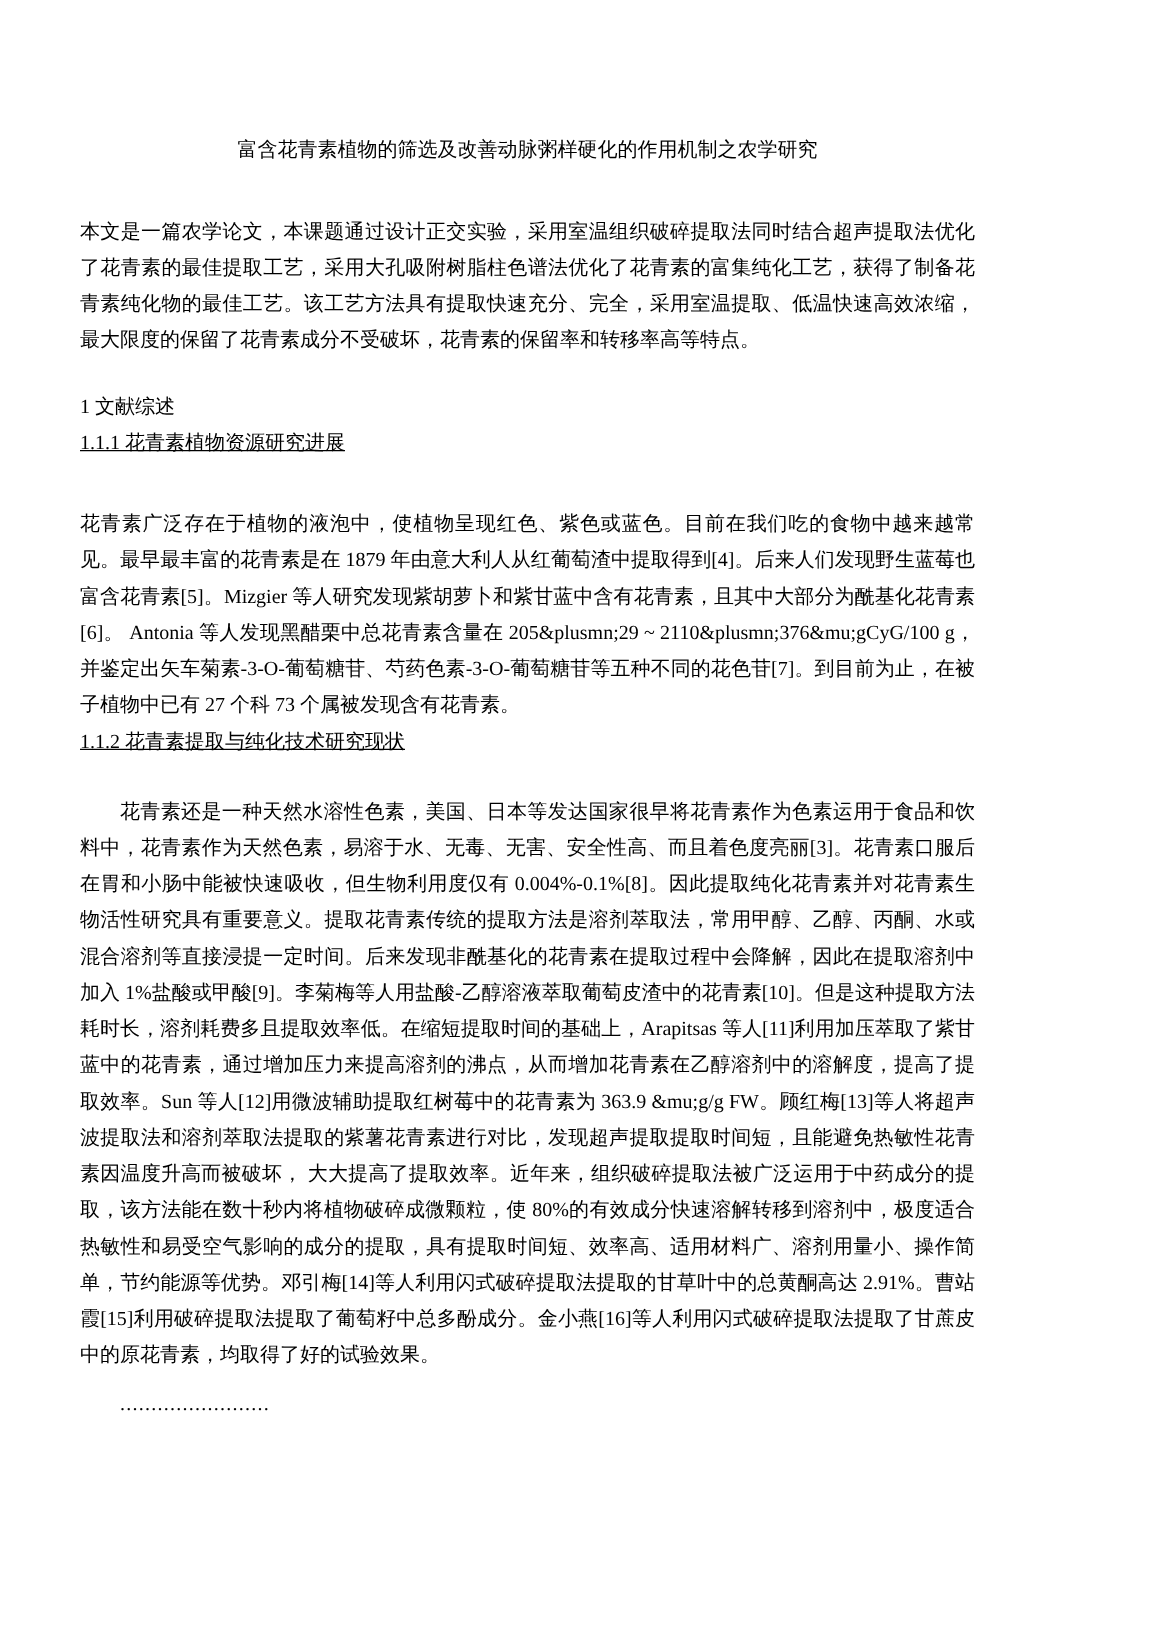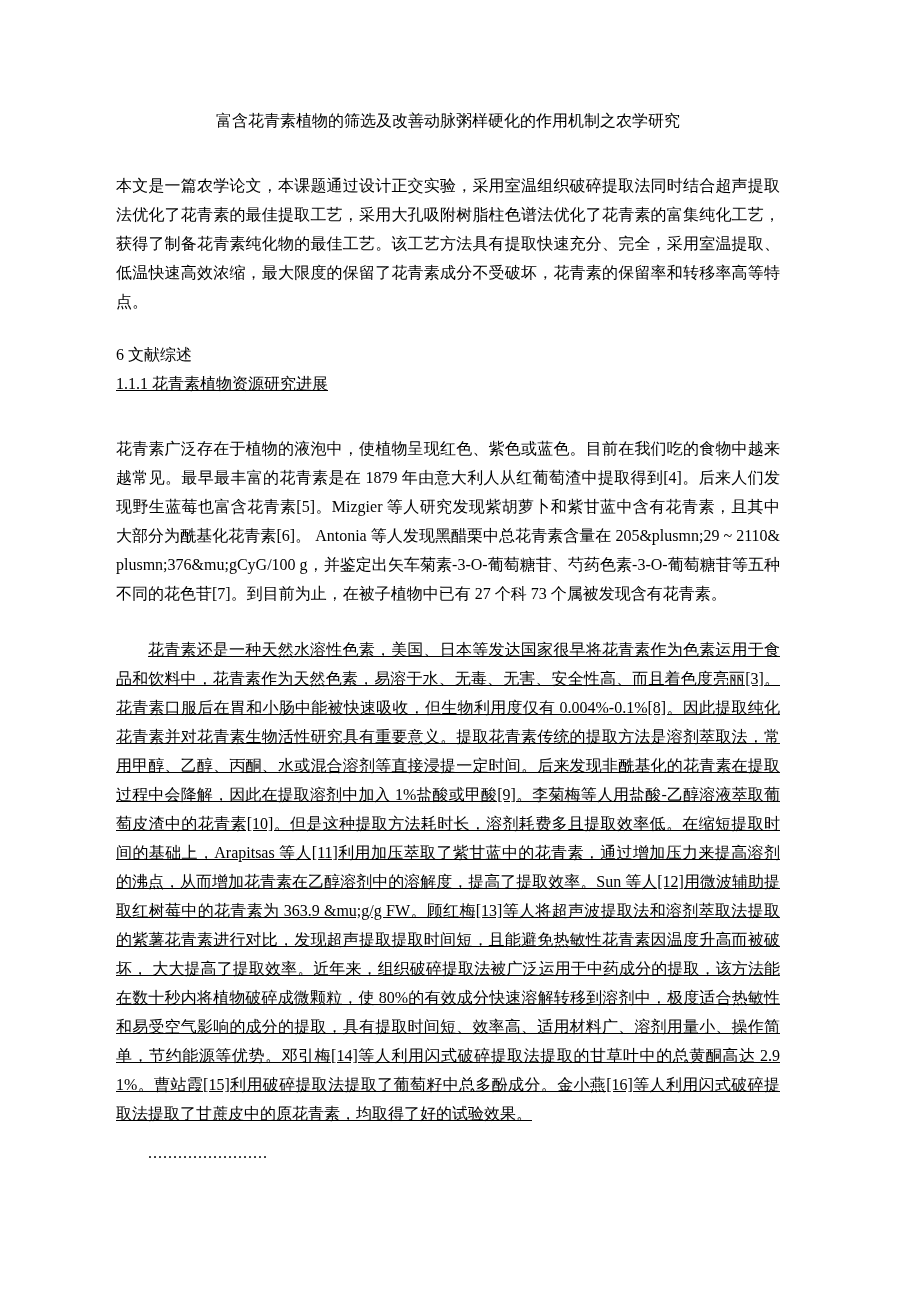--- a/index.html
+++ b/index.html
@@ -6,21 +6,21 @@
     margin: 0;
     padding: 0;
     background: #ffffff;
   }
   .page {
     position: relative;
     width: 920px;
     height: 1302px;
     box-sizing: border-box;
     margin: 0 auto;
-    padding: 106px 140px 0 116px;
+    padding: 106px 140px 0 64px;
     background: #ffffff;
     color: #000000;
     font-family: "Liberation Serif", "DejaVu Serif", serif;
     font-size: 16px;
     line-height: 29px;
     overflow: hidden;
   }
   p { margin: 0; }
   .doc-title {
     text-align: center;
@@ -41,42 +41,42 @@
   }
   .heading-l3 {
     margin-top: 0;
     text-decoration: underline;
   }
   .first-indent {
     text-indent: 2em;
   }
   .gap-top {
     margin-top: 27px;
-    text-decoration: underline;
   }
   .dots-line {
     margin-top: 10px;
     text-indent: 2em;
     letter-spacing: 1px;
   }
 </style>
 </head>
 <body>
 
 <div class="page">
 
   <p class="doc-title">富含花青素植物的筛选及改善动脉粥样硬化的作用机制之农学研究</p>
 
   <p class="body-para">本文是一篇农学论文，本课题通过设计正交实验，采用室温组织破碎提取法同时结合超声提取法优化了花青素的最佳提取工艺，采用大孔吸附树脂柱色谱法优化了花青素的富集纯化工艺，获得了制备花青素纯化物的最佳工艺。该工艺方法具有提取快速充分、完全，采用室温提取、低温快速高效浓缩，最大限度的保留了花青素成分不受破坏，花青素的保留率和转移率高等特点。</p>
 
-  <p class="body-para heading-l1">6 文献综述</p>
+  <p class="body-para heading-l1">1 文献综述</p>
 
 
   <p class="body-para heading-l3">1.1.1 花青素植物资源研究进展</p>
 
   <p class="body-para">花青素广泛存在于植物的液泡中，使植物呈现红色、紫色或蓝色。目前在我们吃的食物中越来越常见。最早最丰富的花青素是在 1879 年由意大利人从红葡萄渣中提取得到[4]。后来人们发现野生蓝莓也富含花青素[5]。Mizgier 等人研究发现紫胡萝卜和紫甘蓝中含有花青素，且其中大部分为酰基化花青素[6]。 Antonia 等人发现黑醋栗中总花青素含量在 205&amp;plusmn;29 ~ 2110&amp;plusmn;376&amp;mu;gCyG/100 g，并鉴定出矢车菊素-3-O-葡萄糖苷、芍药色素-3-O-葡萄糖苷等五种不同的花色苷[7]。到目前为止，在被子植物中已有 27 个科 73 个属被发现含有花青素。</p>
 
+  <p class="body-para heading-l3">1.1.2 花青素提取与纯化技术研究现状</p>
 
   <p class="body-para first-indent gap-top">花青素还是一种天然水溶性色素，美国、日本等发达国家很早将花青素作为色素运用于食品和饮料中，花青素作为天然色素，易溶于水、无毒、无害、安全性高、而且着色度亮丽[3]。花青素口服后在胃和小肠中能被快速吸收，但生物利用度仅有 0.004%-0.1%[8]。因此提取纯化花青素并对花青素生物活性研究具有重要意义。提取花青素传统的提取方法是溶剂萃取法，常用甲醇、乙醇、丙酮、水或混合溶剂等直接浸提一定时间。后来发现非酰基化的花青素在提取过程中会降解，因此在提取溶剂中加入 1%盐酸或甲酸[9]。李菊梅等人用盐酸-乙醇溶液萃取葡萄皮渣中的花青素[10]。但是这种提取方法耗时长，溶剂耗费多且提取效率低。在缩短提取时间的基础上，Arapitsas 等人[11]利用加压萃取了紫甘蓝中的花青素，通过增加压力来提高溶剂的沸点，从而增加花青素在乙醇溶剂中的溶解度，提高了提取效率。Sun 等人[12]用微波辅助提取红树莓中的花青素为 363.9 &amp;mu;g/g FW。顾红梅[13]等人将超声波提取法和溶剂萃取法提取的紫薯花青素进行对比，发现超声提取提取时间短，且能避免热敏性花青素因温度升高而被破坏， 大大提高了提取效率。近年来，组织破碎提取法被广泛运用于中药成分的提取，该方法能在数十秒内将植物破碎成微颗粒，使 80%的有效成分快速溶解转移到溶剂中，极度适合热敏性和易受空气影响的成分的提取，具有提取时间短、效率高、适用材料广、溶剂用量小、操作简单，节约能源等优势。邓引梅[14]等人利用闪式破碎提取法提取的甘草叶中的总黄酮高达 2.91%。曹站霞[15]利用破碎提取法提取了葡萄籽中总多酚成分。金小燕[16]等人利用闪式破碎提取法提取了甘蔗皮中的原花青素，均取得了好的试验效果。</p>
 
   <p class="dots-line">........................</p>
 
 </div>
 
 </body></html>

